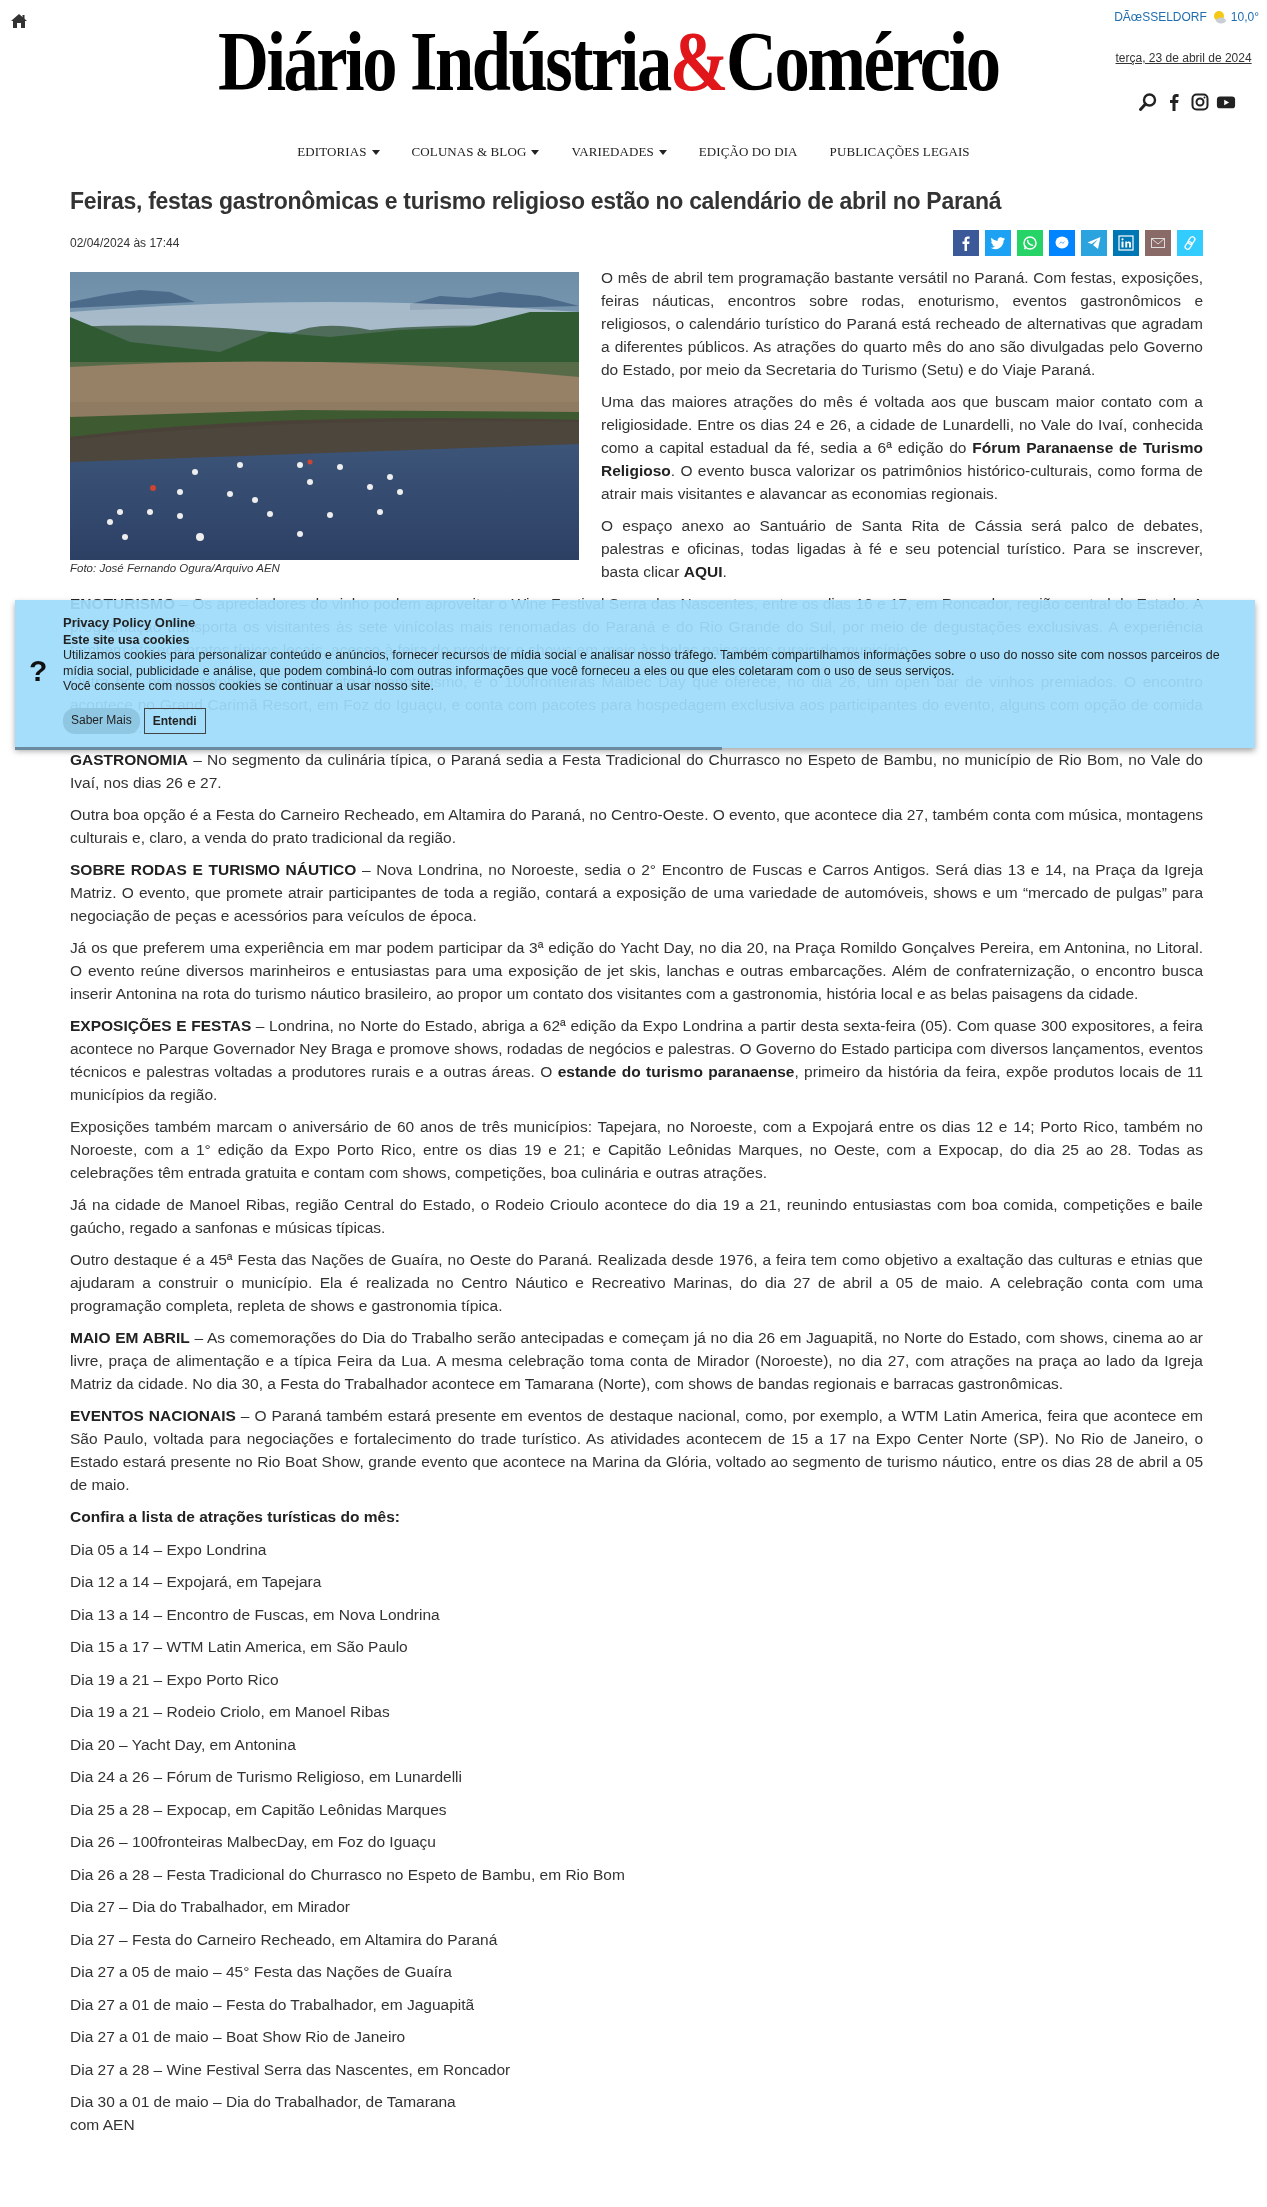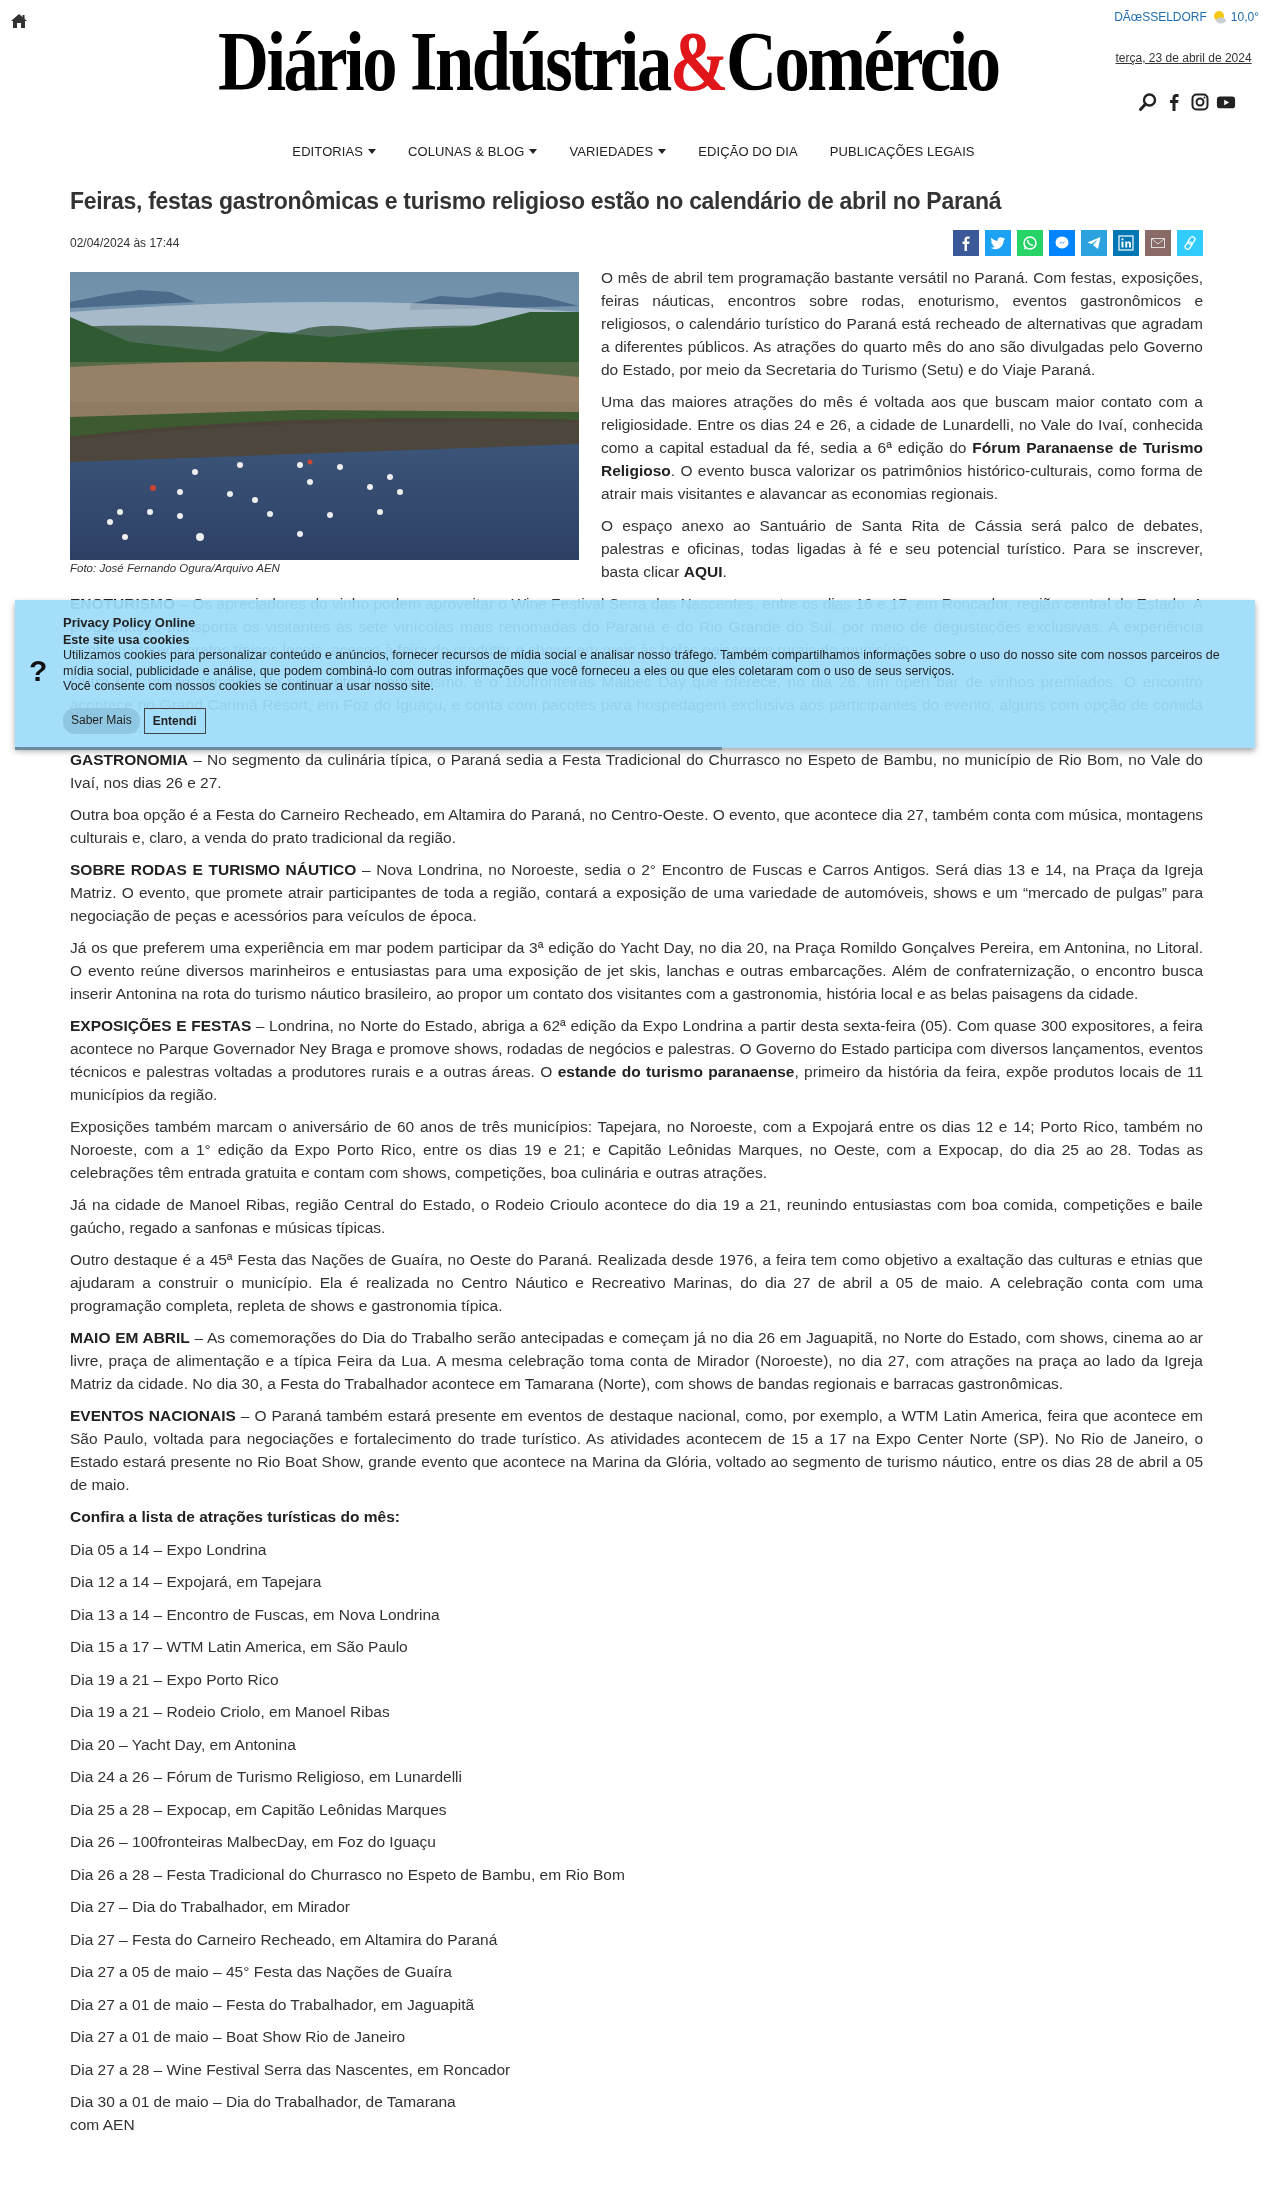--- a/index.html
+++ b/index.html
@@ -17,21 +17,21 @@
     transform: scaleX(0.84); transform-origin: left center; white-space: nowrap;
   }
   .logo .amp { color: #e0161b; }
   .top-right { position: absolute; right: 8px; top: 10px; display: flex; align-items: center; gap: 27px; font-size: 12px; flex-direction: column; }
   .weather { color: #1f6db0; display: flex; align-items: center; gap: 4px; }
   .weather-sun { width: 16px; height: 14px; }
   .date-text { color: #333; margin-right: 6px; text-decoration: underline; }
   .social-top { display: flex; align-items: center; gap: 6px; }
   .social-top svg { width: 20px; height: 20px; display: block; cursor: pointer; }
 
-  nav.mainnav { position: absolute; top: 144px; left: 0; width: 100%; display: flex; justify-content: center; gap: 0; }
+  nav.mainnav { position: absolute; top: 144px; left: 0; width: 100%; display: flex; justify-content: center; gap: 0; font-family: Liberation Serif, serif; }
   nav.mainnav .nav-item { font-size: 13px; color: #222; padding: 0 16px; cursor: pointer; display: flex; align-items: center; gap: 5px; letter-spacing: 0.1px; }
   .caret { display: inline-block; width: 0; height: 0; border-left: 4px solid transparent; border-right: 4px solid transparent; border-top: 5px solid #222; }
 
   .article { position: absolute; left: 70px; top: 180px; width: 1133px; }
   h1.title { font-size: 23px; font-weight: bold; color: #333; margin: 6px 0 0 0; line-height: 30px; letter-spacing: -0.3px; }
   .meta-row { display: flex; justify-content: space-between; align-items: center; margin-top: 14px; height: 26px; }
   .pubdate { font-size: 12px; color: #333; }
   .share { display: flex; gap: 6px; }
   .share-btn { width: 26px; height: 26px; display: flex; align-items: center; justify-content: center; cursor: pointer; }
   .share-btn svg { width: 16px; height: 16px; }

